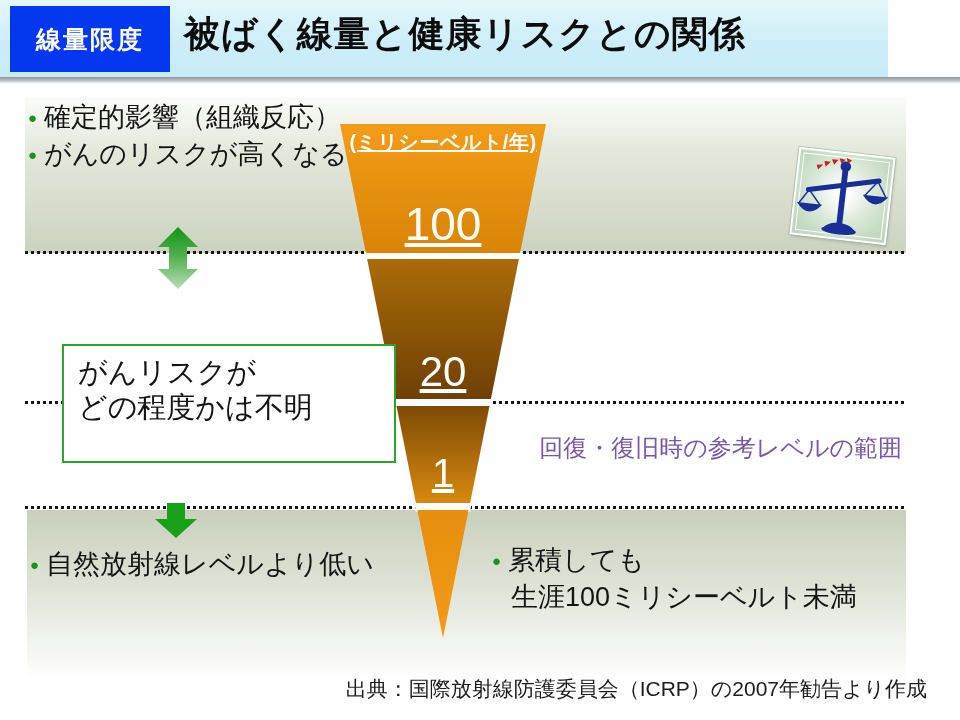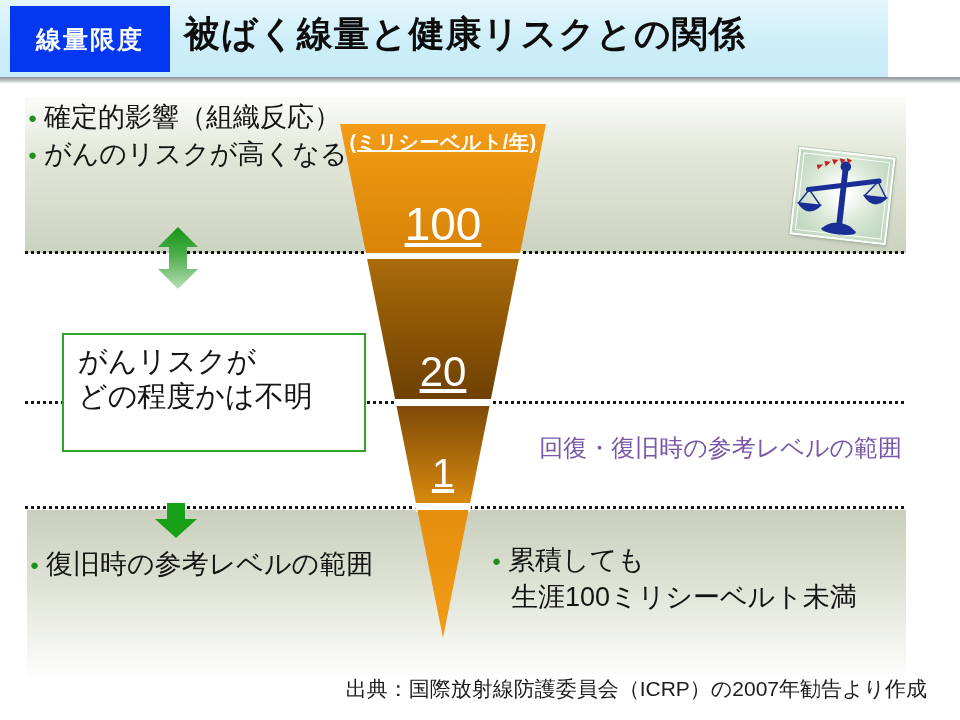--- a/index.html
+++ b/index.html
@@ -42,21 +42,21 @@
 
   
   .bullet-row{display:flex;align-items:center;white-space:nowrap;}
   .bullet-dot{color:#1f8f1f;font-size:15px;margin-right:7px;flex:0 0 auto;}
   .top-bullets{position:absolute;left:28px;top:99px;z-index:4;font-size:27px;color:#141414;line-height:37px;}
   .bottom-left-bullet{position:absolute;left:30px;top:546px;z-index:4;font-size:27px;color:#141414;}
   .bottom-right-bullet{position:absolute;left:492px;top:542px;z-index:4;font-size:27px;color:#141414;line-height:37px;}
   .indent2{margin-left:19px;}
 
   
-  .risk-box{position:absolute;left:62px;top:333px;width:304px;height:119px;background:#fff;
+  .risk-box{position:absolute;left:62px;top:344px;width:334px;height:119px;background:#fff;
             border:2px solid #2ba52b;z-index:4;padding:9px 0 0 14px;color:#141414;}
   .risk-line{font-size:29px;line-height:35px;white-space:nowrap;}
   .risk-line-small{font-size:21px;line-height:29px;margin-top:2px;white-space:nowrap;}
 
   
   .range-label{position:absolute;right:58px;z-index:2;font-size:24px;color:#7857a8;white-space:nowrap;}
   .range-emergency{top:317px;}
   .range-recovery{top:432px;}
 
   
@@ -154,21 +154,21 @@
 
   <div class="risk-box">
     <div class="risk-line">がんリスクが</div>
     <div class="risk-line">どの程度かは不明</div>
   </div>
 
   <div class="range-label range-recovery">回復・復旧時の参考レベルの範囲</div>
 
   <div class="bottom-left-bullet bullet-row">
     <span class="bullet-dot">●</span>
-    <span>復旧時の参考レベルの範囲</span>
+    <span>自然放射線レベルより低い</span>
   </div>
   <div class="bottom-right-bullet">
     <div class="bullet-row">
       <span class="bullet-dot">●</span>
       <span>累積しても</span>
     </div>
     <div class="indent2">生涯100ミリシーベルト未満</div>
   </div>
 
   <div class="source">出典：国際放射線防護委員会（ICRP）の2007年勧告より作成</div>

